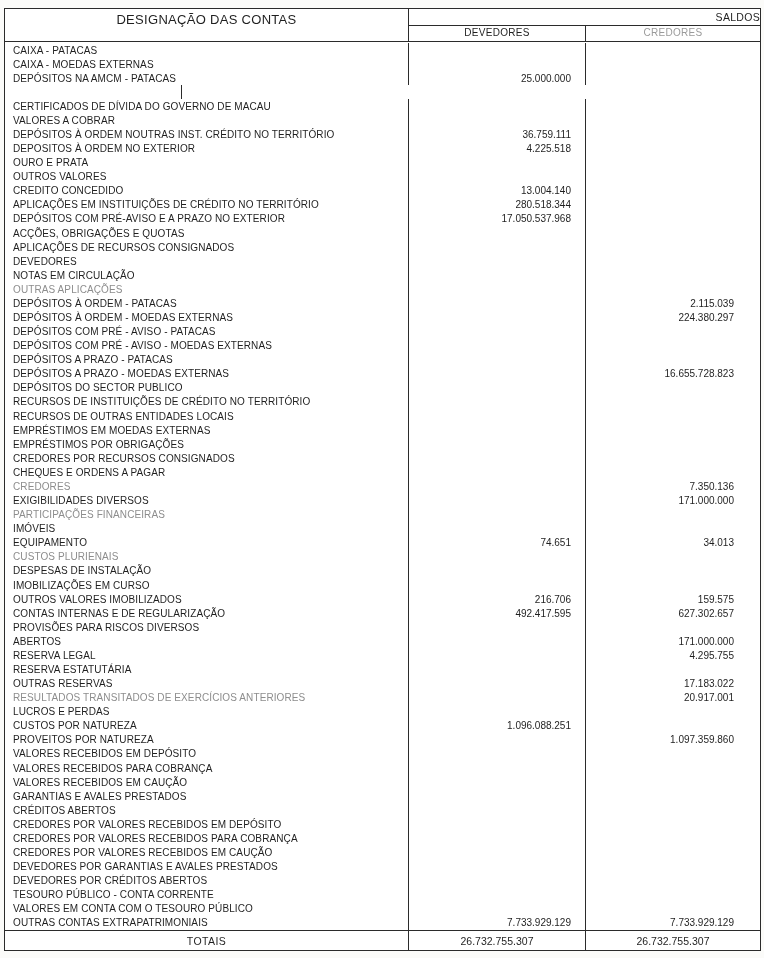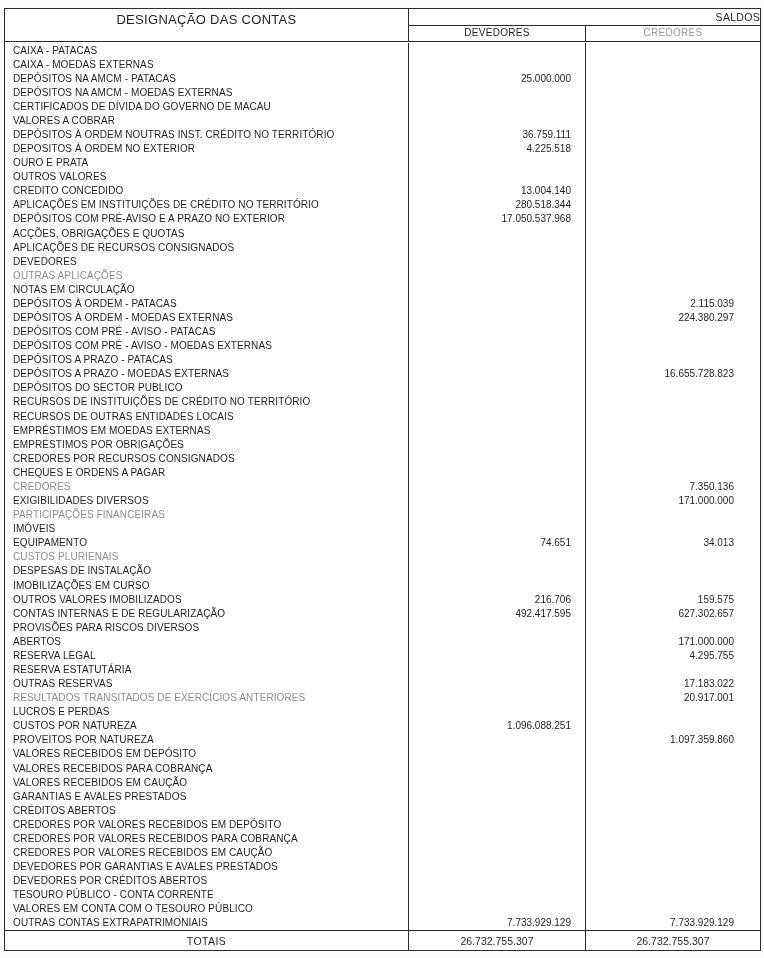--- a/index.html
+++ b/index.html
@@ -119,21 +119,20 @@
         <div class="c-name">CAIXA - MOEDAS EXTERNAS</div>
         <div class="c-dev"></div>
         <div class="c-cre"></div>
       </div>
       <div class="row">
         <div class="c-name">DEPÓSITOS NA AMCM - PATACAS</div>
         <div class="c-dev">25.000.000</div>
         <div class="c-cre"></div>
       </div>
       <div class="row">
-        <div class="c-name">DEPÓSITOS NA AMCM - MOEDAS EXTERNAS</div>
         <div class="c-dev"></div>
         <div class="c-cre"></div>
       </div>
       <div class="row">
         <div class="c-name">CERTIFICADOS DE DÍVIDA DO GOVERNO DE MACAU</div>
         <div class="c-dev"></div>
         <div class="c-cre"></div>
       </div>
       <div class="row">
         <div class="c-name">VALORES A COBRAR</div>
@@ -183,27 +182,27 @@
       <div class="row">
         <div class="c-name">APLICAÇÕES DE RECURSOS CONSIGNADOS</div>
         <div class="c-dev"></div>
         <div class="c-cre"></div>
       </div>
       <div class="row">
         <div class="c-name">DEVEDORES</div>
         <div class="c-dev"></div>
         <div class="c-cre"></div>
       </div>
+      <div class="row">
+        <div class="c-name">NOTAS EM CIRCULAÇÃO</div>
+        <div class="c-dev"></div>
+        <div class="c-cre"></div>
+      </div>
       <div class="row faint">
         <div class="c-name">OUTRAS APLICAÇÕES</div>
-        <div class="c-dev"></div>
-        <div class="c-cre"></div>
-      </div>
-      <div class="row">
-        <div class="c-name">NOTAS EM CIRCULAÇÃO</div>
         <div class="c-dev"></div>
         <div class="c-cre"></div>
       </div>
       <div class="row">
         <div class="c-name">DEPÓSITOS À ORDEM - PATACAS</div>
         <div class="c-dev"></div>
         <div class="c-cre">2.115.039</div>
       </div>
       <div class="row">
         <div class="c-name">DEPÓSITOS À ORDEM - MOEDAS EXTERNAS</div>

